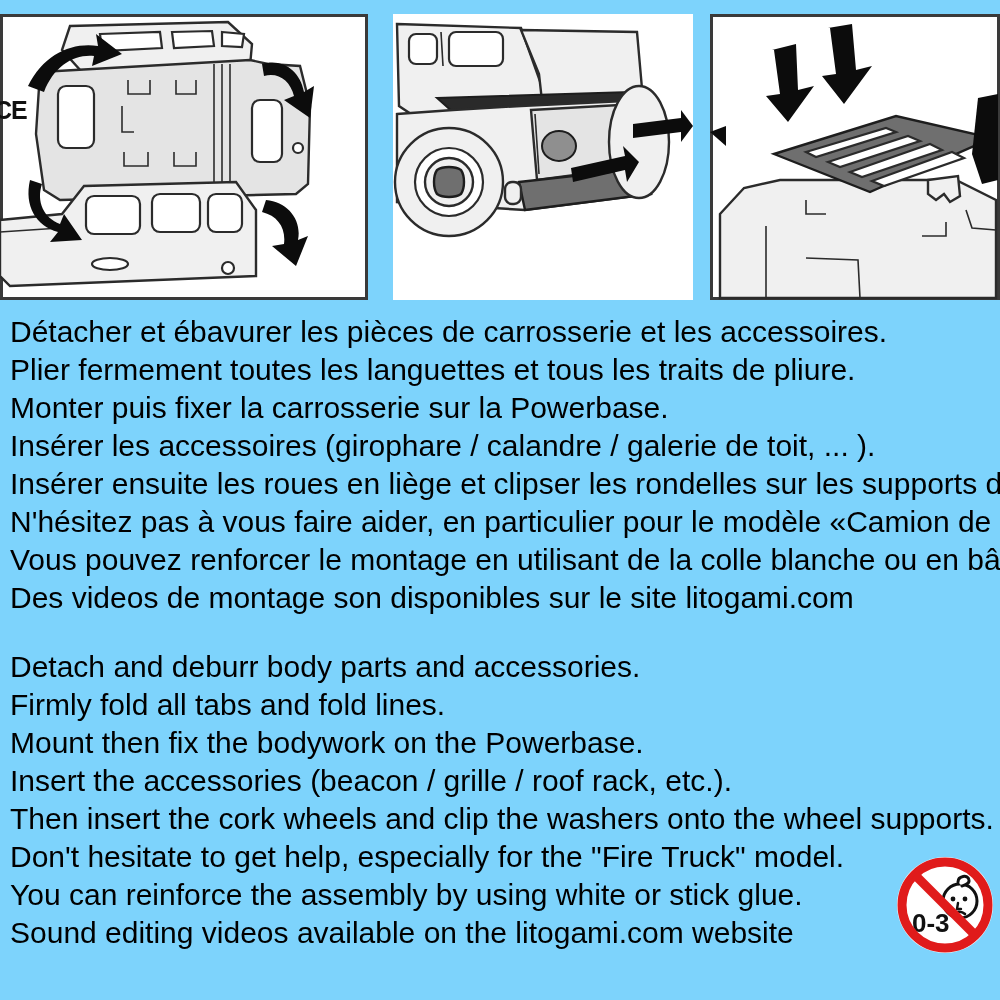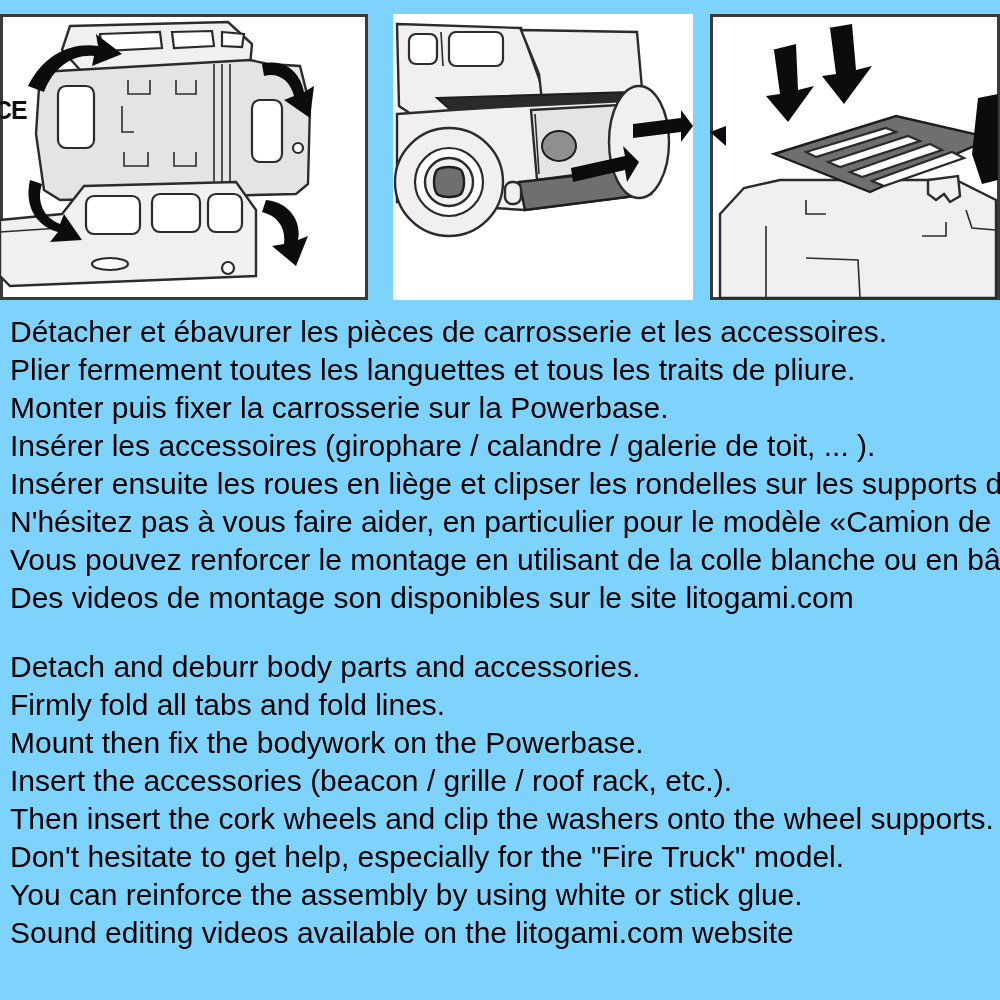--- a/index.html
+++ b/index.html
@@ -213,14 +213,34 @@
     <div class="text-line">Detach and deburr body parts and accessories.</div>
     <div class="text-line">Firmly fold all tabs and fold lines.</div>
     <div class="text-line">Mount then fix the bodywork on the Powerbase.</div>
     <div class="text-line">Insert the accessories (beacon / grille / roof rack, etc.).</div>
     <div class="text-line">Then insert the cork wheels and clip the washers onto the wheel supports.</div>
     <div class="text-line">Don't hesitate to get help, especially for the "Fire Truck" model.</div>
     <div class="text-line">You can reinforce the assembly by using white or stick glue.</div>
     <div class="text-line">Sound editing videos available on the litogami.com website</div>
   </div>
 
+  <div id="age-badge">
+    <svg width="98" height="98" viewBox="0 0 98 98">
+
+      <circle cx="49" cy="49" r="48" fill="#ffffff"></circle>
+
+      <g>
+        <circle cx="64" cy="45" r="17" fill="#ffffff" stroke="#111111" stroke-width="3"></circle>
+        <path d="M62,26 C62,20 72,18 73,24 C74,28 69,29 66,30" fill="#ffffff" stroke="#111111" stroke-width="3" stroke-linecap="round"></path>
+        <circle cx="57" cy="43" r="2.4" fill="#111111"></circle>
+        <circle cx="69" cy="43" r="2.4" fill="#111111"></circle>
+        <path d="M62,47 L61,53 L65,53" fill="none" stroke="#111111" stroke-width="2.4" stroke-linecap="round" stroke-linejoin="round"></path>
+        <path d="M57,58 C60,55 66,55 69,58" fill="none" stroke="#111111" stroke-width="2.6" stroke-linecap="round"></path>
+      </g>
+
+      <text x="16" y="76" font-family="Liberation Sans, sans-serif" font-size="26" font-weight="bold" fill="#111111">0-3</text>
+
+      <circle cx="49" cy="49" r="43" fill="none" stroke="#e01b1b" stroke-width="9"></circle>
+      <line x1="19" y1="19" x2="79" y2="79" stroke="#e01b1b" stroke-width="9" stroke-linecap="butt"></line>
+    </svg>
+  </div>
 
 </div>
 
 </body></html>

